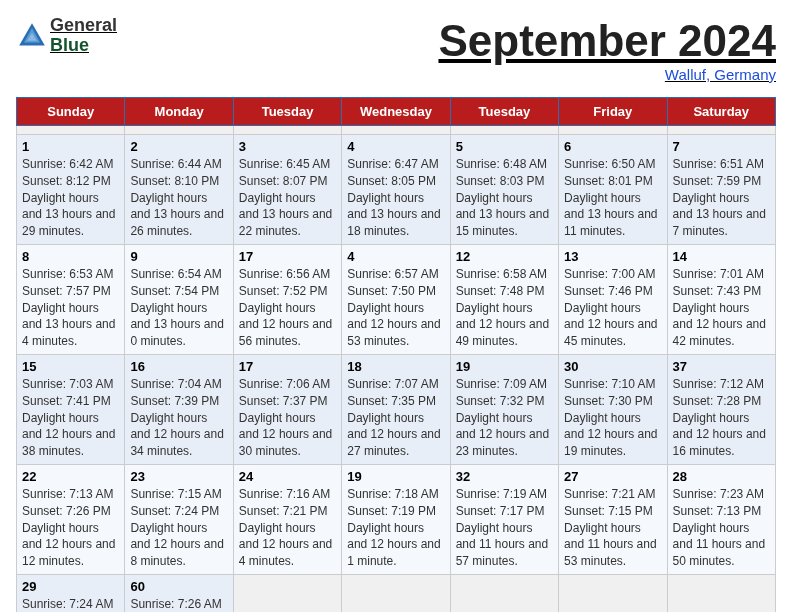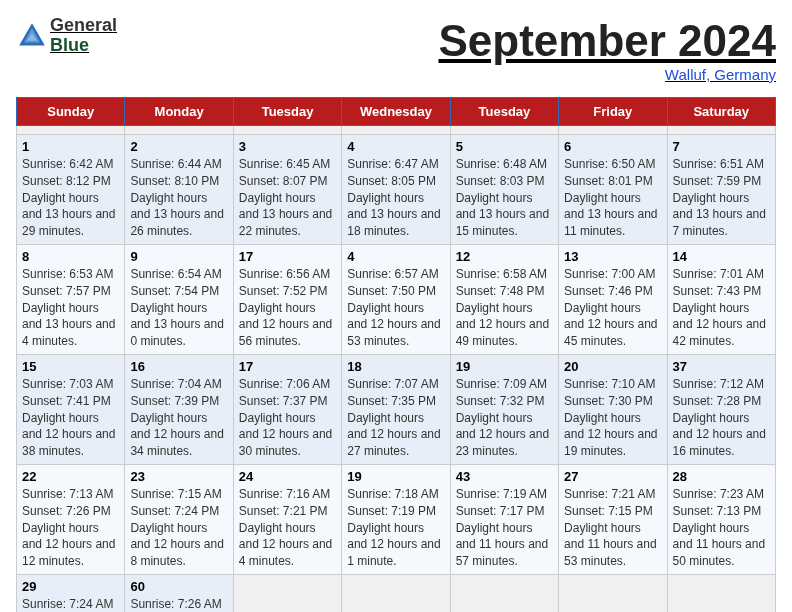--- a/index.html
+++ b/index.html
@@ -206,21 +206,21 @@
         </td>
         <td>
           <span class="day-num">18</span>
           <div class="day-detail">Sunrise: 7:07 AM<br>Sunset: 7:35 PM<br>Daylight hours<br>and 12 hours and 27 minutes.</div>
         </td>
         <td>
           <span class="day-num">19</span>
           <div class="day-detail">Sunrise: 7:09 AM<br>Sunset: 7:32 PM<br>Daylight hours<br>and 12 hours and 23 minutes.</div>
         </td>
         <td>
-          <span class="day-num">20</span>
+          <span class="day-num">30</span>
           <div class="day-detail">Sunrise: 7:10 AM<br>Sunset: 7:30 PM<br>Daylight hours<br>and 12 hours and 19 minutes.</div>
         </td>
         <td>
           <span class="day-num">37</span>
           <div class="day-detail">Sunrise: 7:12 AM<br>Sunset: 7:28 PM<br>Daylight hours<br>and 12 hours and 16 minutes.</div>
         </td>
       </tr>
       <tr>
         <td>
           <span class="day-num">22</span>
@@ -232,21 +232,21 @@
         </td>
         <td>
           <span class="day-num">24</span>
           <div class="day-detail">Sunrise: 7:16 AM<br>Sunset: 7:21 PM<br>Daylight hours<br>and 12 hours and 4 minutes.</div>
         </td>
         <td>
           <span class="day-num">19</span>
           <div class="day-detail">Sunrise: 7:18 AM<br>Sunset: 7:19 PM<br>Daylight hours<br>and 12 hours and 1 minute.</div>
         </td>
         <td>
-          <span class="day-num">43</span>
+          <span class="day-num">32</span>
           <div class="day-detail">Sunrise: 7:19 AM<br>Sunset: 7:17 PM<br>Daylight hours<br>and 11 hours and 57 minutes.</div>
         </td>
         <td>
           <span class="day-num">27</span>
           <div class="day-detail">Sunrise: 7:21 AM<br>Sunset: 7:15 PM<br>Daylight hours<br>and 11 hours and 53 minutes.</div>
         </td>
         <td>
           <span class="day-num">28</span>
           <div class="day-detail">Sunrise: 7:23 AM<br>Sunset: 7:13 PM<br>Daylight hours<br>and 11 hours and 50 minutes.</div>
         </td>

